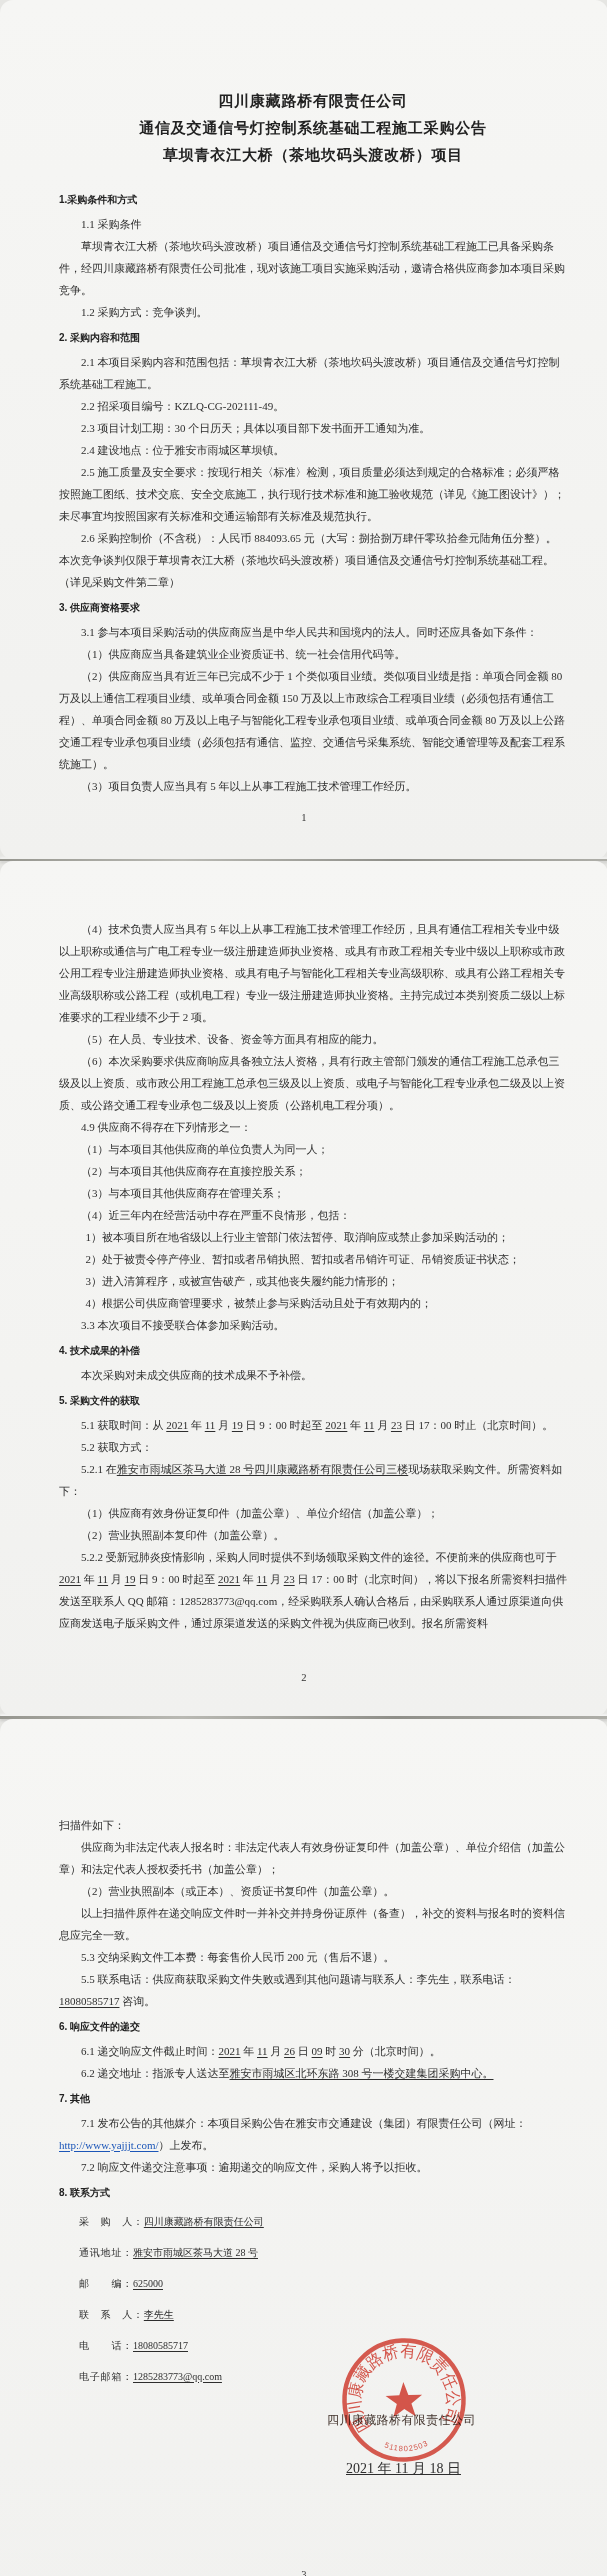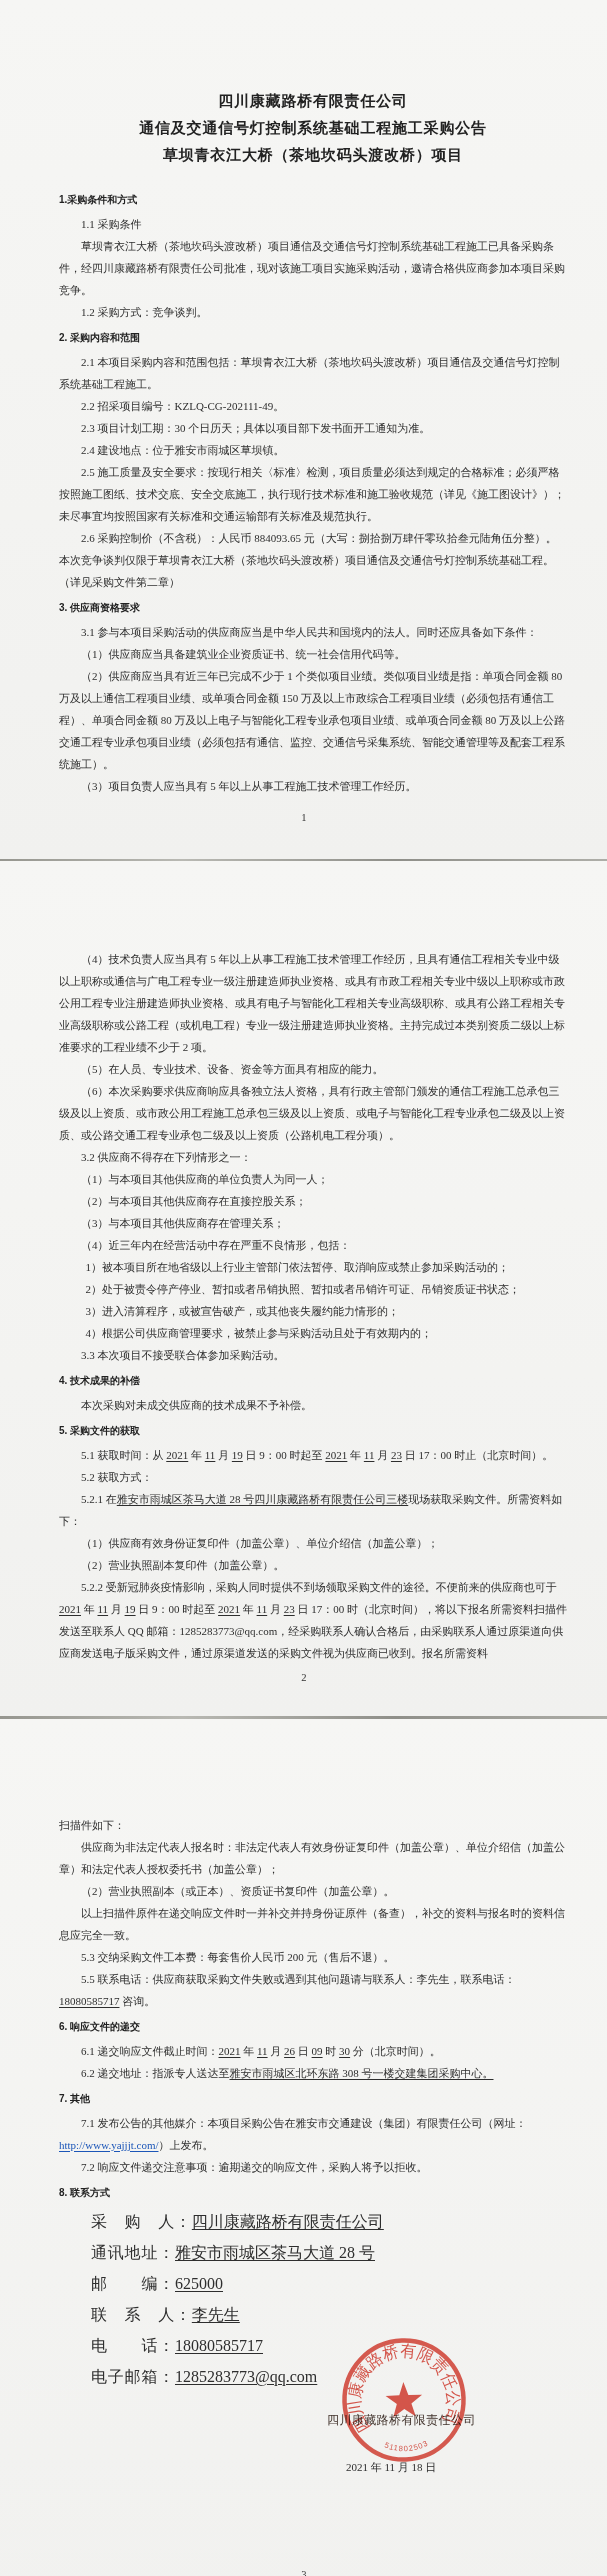--- a/index.html
+++ b/index.html
@@ -1,49 +1,49 @@
 <!DOCTYPE html>
 <html style="font-size:12px"><head>
 <meta charset="utf-8">
 <style>
   html,body{margin:0;padding:0;background:#e6e6e3;}
   .doc{width:608px;margin:0 auto;position:relative;}
   .page{position:relative;width:608px;overflow:hidden;color:#2e2e2e;
         background:linear-gradient(#f6f6f4,#f1f1ef);
-        font-family:"Liberation Serif","DejaVu Serif",serif;}
+        font-family:"Liberation Serif","DejaVu Serif",serif;border-radius:13px;}
   .page1{height:859px}
   .page2{height:855px}
   .page3{height:916px}
   .seam{height:2.3px;background:linear-gradient(90deg,#96968f,#b9b9b3 30%,#8f8f89 65%,#aeaea8);
         box-shadow:0 -1.5px 2.3px rgba(255,255,255,.8),0 1.5px 3px rgba(0,0,0,.15);}
   .content{padding:0 41px 0 59px;}
   .pt1{padding-top:87px}
-  .pt2{padding-top:87px}
+  .pt2{padding-top:57px}
   .pt3{padding-top:95px}
   .titleblock{text-align:center;font-family:"Liberation Sans","DejaVu Sans",sans-serif;
         font-weight:700;font-size:15px;line-height:27px;letter-spacing:0.8px;color:#222;}
   .sec{font-family:"Liberation Sans","DejaVu Sans",sans-serif;font-weight:700;
         font-size:10px;line-height:23.5px;margin:3px 0 1.5px;color:#222;}
   .sec.first{margin-top:20px;}
   p{margin:0;font-size:11px;line-height:22px;}
   .ti{text-indent:2em}
   .ti3{text-indent:2.4em}
   .u{text-decoration:underline;text-underline-offset:2.3px;}
   .link{color:#1c56b8;text-decoration:underline;text-underline-offset:2.3px;}
   .pageno{position:absolute;left:0;right:0;text-align:center;font-size:10.6px;color:#333;}
   .pageno1{bottom:36px}
   .pageno2{bottom:33px}
   .pageno3{bottom:55px}
   .contacts{margin-top:1.5px;}
-  .contact-line{font-size:16px;line-height:31px;text-indent:2em;}
+  .contact-line{font-size:10px;line-height:31px;text-indent:2em;}
   .c-label{letter-spacing:0.8px;}
   .seal-wrap{position:absolute;left:340px;top:617px;width:128px;height:128px;
         mix-blend-mode:multiply;opacity:.92;transform:rotate(-2deg);}
   .sig{position:absolute;left:327px;top:693px;font-size:12px;color:#41332c;letter-spacing:0.4px;}
-  .seal-date{position:absolute;left:346px;top:741px;font-size:11px;color:#2e2e2e;}
+  .seal-date{position:absolute;left:346px;top:741px;font-size:14px;color:#2e2e2e;text-decoration:underline;}
 </style>
 </head>
 <body>
 
 <div class="doc">
 
   <section class="page page1">
     <div class="content pt1">
       <div class="titleblock">
         <div>四川康藏路桥有限责任公司</div>
@@ -74,21 +74,21 @@
     <div class="pageno pageno1">1</div>
   </section>
 
   <div class="seam"></div>
 
   <section class="page page2">
     <div class="content pt2">
       <p class="ti">（4）技术负责人应当具有 5 年以上从事工程施工技术管理工作经历，且具有通信工程相关专业中级以上职称或通信与广电工程专业一级注册建造师执业资格、或具有市政工程相关专业中级以上职称或市政公用工程专业注册建造师执业资格、或具有电子与智能化工程相关专业高级职称、或具有公路工程相关专业高级职称或公路工程（或机电工程）专业一级注册建造师执业资格。主持完成过本类别资质二级以上标准要求的工程业绩不少于 2 项。</p>
       <p class="ti">（5）在人员、专业技术、设备、资金等方面具有相应的能力。</p>
       <p class="ti">（6）本次采购要求供应商响应具备独立法人资格，具有行政主管部门颁发的通信工程施工总承包三级及以上资质、或市政公用工程施工总承包三级及以上资质、或电子与智能化工程专业承包二级及以上资质、或公路交通工程专业承包二级及以上资质（公路机电工程分项）。</p>
-      <p class="ti">3.2 供应商不得存在下列情形之一：</p>
+      <p class="ti">4.9 供应商不得存在下列情形之一：</p>
       <p class="ti">（1）与本项目其他供应商的单位负责人为同一人；</p>
       <p class="ti">（2）与本项目其他供应商存在直接控股关系；</p>
       <p class="ti">（3）与本项目其他供应商存在管理关系；</p>
       <p class="ti">（4）近三年内在经营活动中存在严重不良情形，包括：</p>
       <p class="ti3">1）被本项目所在地省级以上行业主管部门依法暂停、取消响应或禁止参加采购活动的；</p>
       <p class="ti3">2）处于被责令停产停业、暂扣或者吊销执照、暂扣或者吊销许可证、吊销资质证书状态；</p>
       <p class="ti3">3）进入清算程序，或被宣告破产，或其他丧失履约能力情形的；</p>
       <p class="ti3">4）根据公司供应商管理要求，被禁止参与采购活动且处于有效期内的；</p>
       <p class="ti">3.3 本次项目不接受联合体参加采购活动。</p>
 

